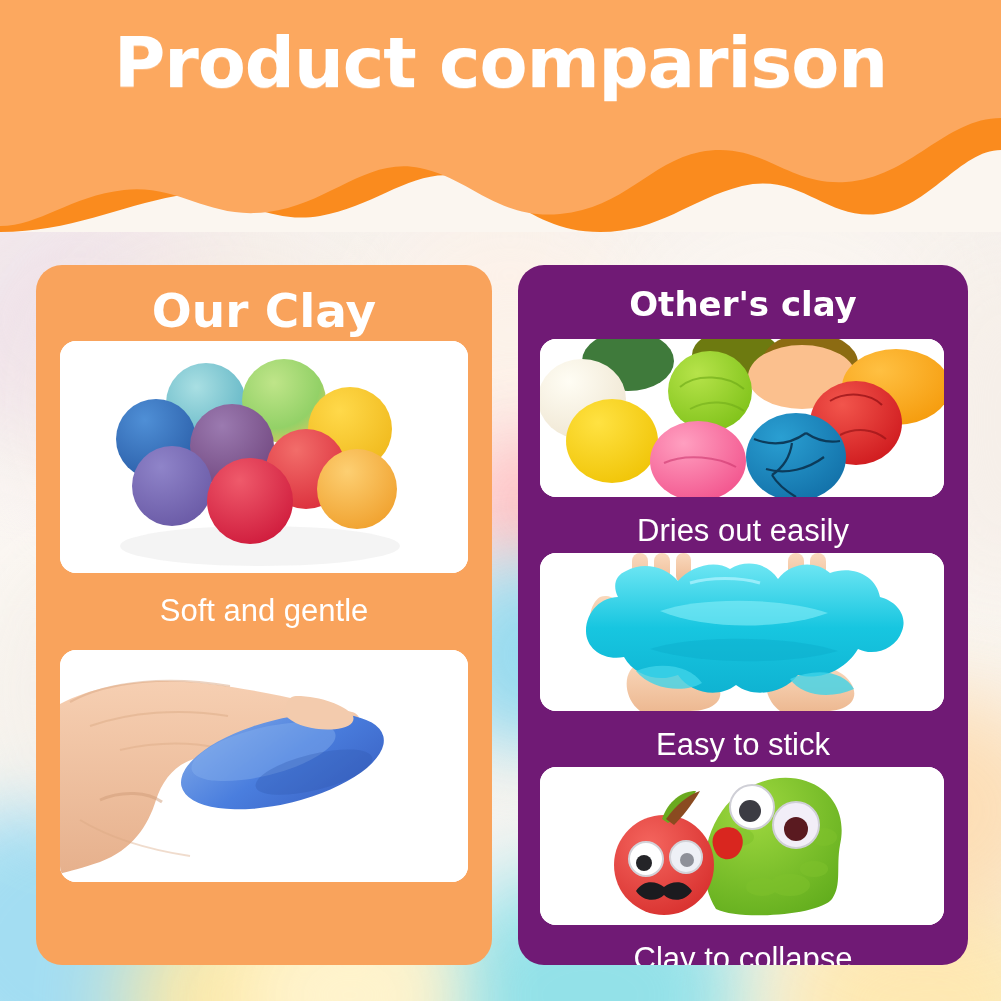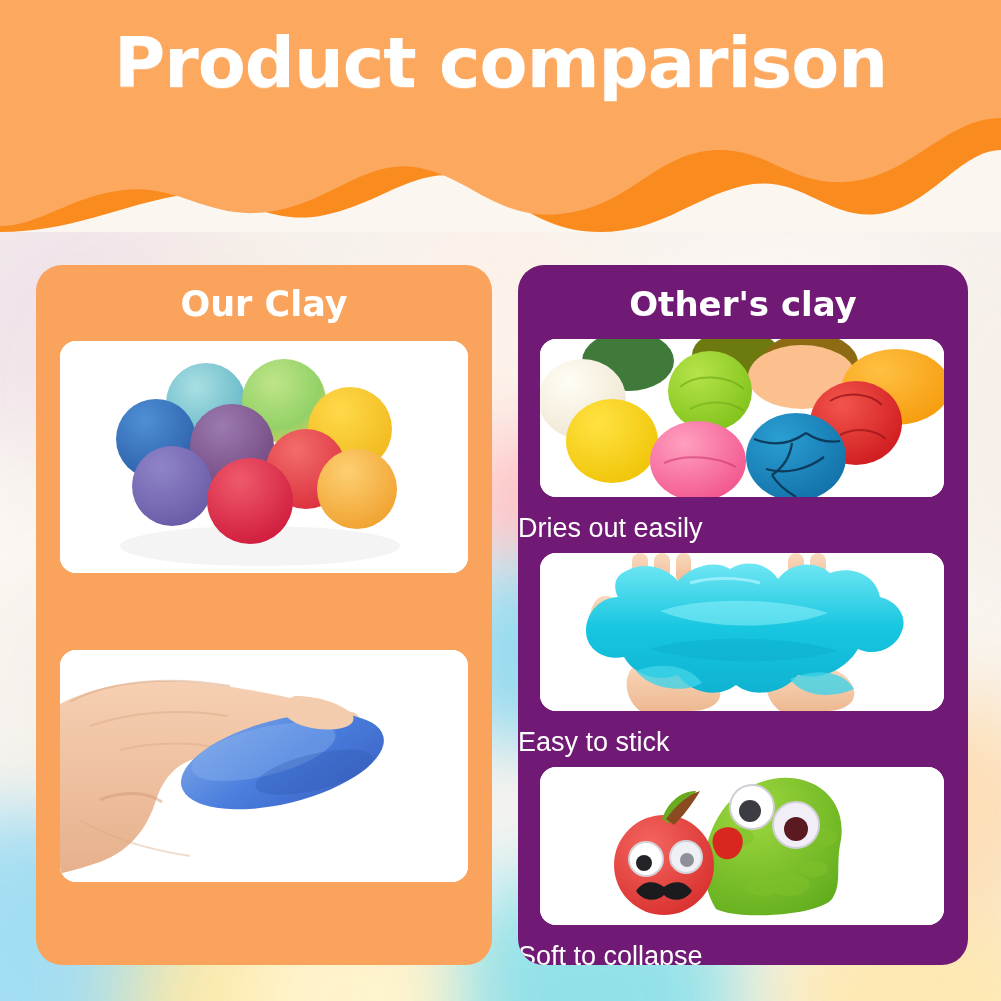--- a/index.html
+++ b/index.html
@@ -41,28 +41,28 @@
   }
 
   
   .panels{position:absolute;left:0;top:0;width:1001px;height:1001px;}
   .panel{position:absolute;border-radius:26px;overflow:hidden;}
   .panel-our{left:36px;top:265px;width:456px;height:700px;background:#f9a35c;}
   .panel-other{left:518px;top:265px;width:450px;height:700px;background:#701a75;}
   .panel-title{
     width:100%;text-align:center;color:#fff;
     font-family:"DejaVu Sans", sans-serif;font-weight:bold;
-    font-size:35px;line-height:1;padding-top:22px;letter-spacing:0px;
+    font-size:47px;line-height:1;padding-top:22px;letter-spacing:0px;
   }
   .panel-other .panel-title{font-size:34px;}
 
   .card{position:absolute;background:#fff;border-radius:16px;overflow:hidden;}
   .cap{
-    position:absolute;width:100%;color:#fff;
-    font-size:27px;font-family:"Liberation Sans", sans-serif;
+    position:absolute;width:100%;text-align:center;color:#fff;
+    font-size:31px;font-family:"Liberation Sans", sans-serif;
     line-height:1;
   }
 
   
   .c-our-1{left:24px;top:76px;width:408px;height:232px;}
   .cap-our-1{left:0;top:330px;}
   .c-our-2{left:24px;top:385px;width:408px;height:232px;}
   .cap-our-2{left:0;top:644px;}
 
   
@@ -179,20 +179,21 @@
             <circle cx="290" cy="88" r="42" fill="url(#ogYel)"></circle>
             <circle cx="96" cy="98" r="40" fill="url(#ogBlue)"></circle>
             <circle cx="172" cy="105" r="42" fill="url(#ogPlum)"></circle>
             <circle cx="246" cy="128" r="40" fill="url(#ogRed)"></circle>
             <circle cx="297" cy="148" r="40" fill="url(#ogOra)"></circle>
             <circle cx="112" cy="145" r="40" fill="url(#ogPur)"></circle>
             <circle cx="190" cy="160" r="43" fill="url(#ogCrim)"></circle>
           </svg>
         </div>
       </div>
+      <div class="cap cap-our-1">Soft and gentle</div>
 
       <div class="card c-our-2">
         <div class="photo">
           <svg viewBox="0 0 408 232" preserveAspectRatio="xMidYMid slice">
             <defs>
               <linearGradient id="skin" x1="0" y1="0" x2="0" y2="1">
                   <stop offset="0" stop-color="#f6cfb2"></stop>
                   <stop offset="1" stop-color="#e6b08c"></stop>
                 </linearGradient>
               <linearGradient id="clayBlue" x1="0" y1="0" x2="1" y2="1">
@@ -391,17 +392,17 @@
             <circle cx="106" cy="92" r="17" fill="#ffffff" stroke="#d2d2d8" stroke-width="2"></circle>
             <circle cx="104" cy="96" r="8" fill="#242428"></circle>
             <circle cx="146" cy="90" r="16" fill="#eef0f6" stroke="#d2d2d8" stroke-width="2"></circle>
             <circle cx="147" cy="93" r="7" fill="#8e9099"></circle>
 
             <path d="M96,124 C104,112 116,114 124,120 C132,114 144,112 152,124
                      C144,136 130,134 124,128 C118,134 104,136 96,124 Z" fill="#1b1b1f"></path>
           </svg>
         </div>
       </div>
-      <div class="cap cap-oth-3">Soft to collapse</div>
+      <div class="cap cap-oth-3">Clay to collapse</div>
     </div>
 
   </div>
 </div>
 
 </body></html>

